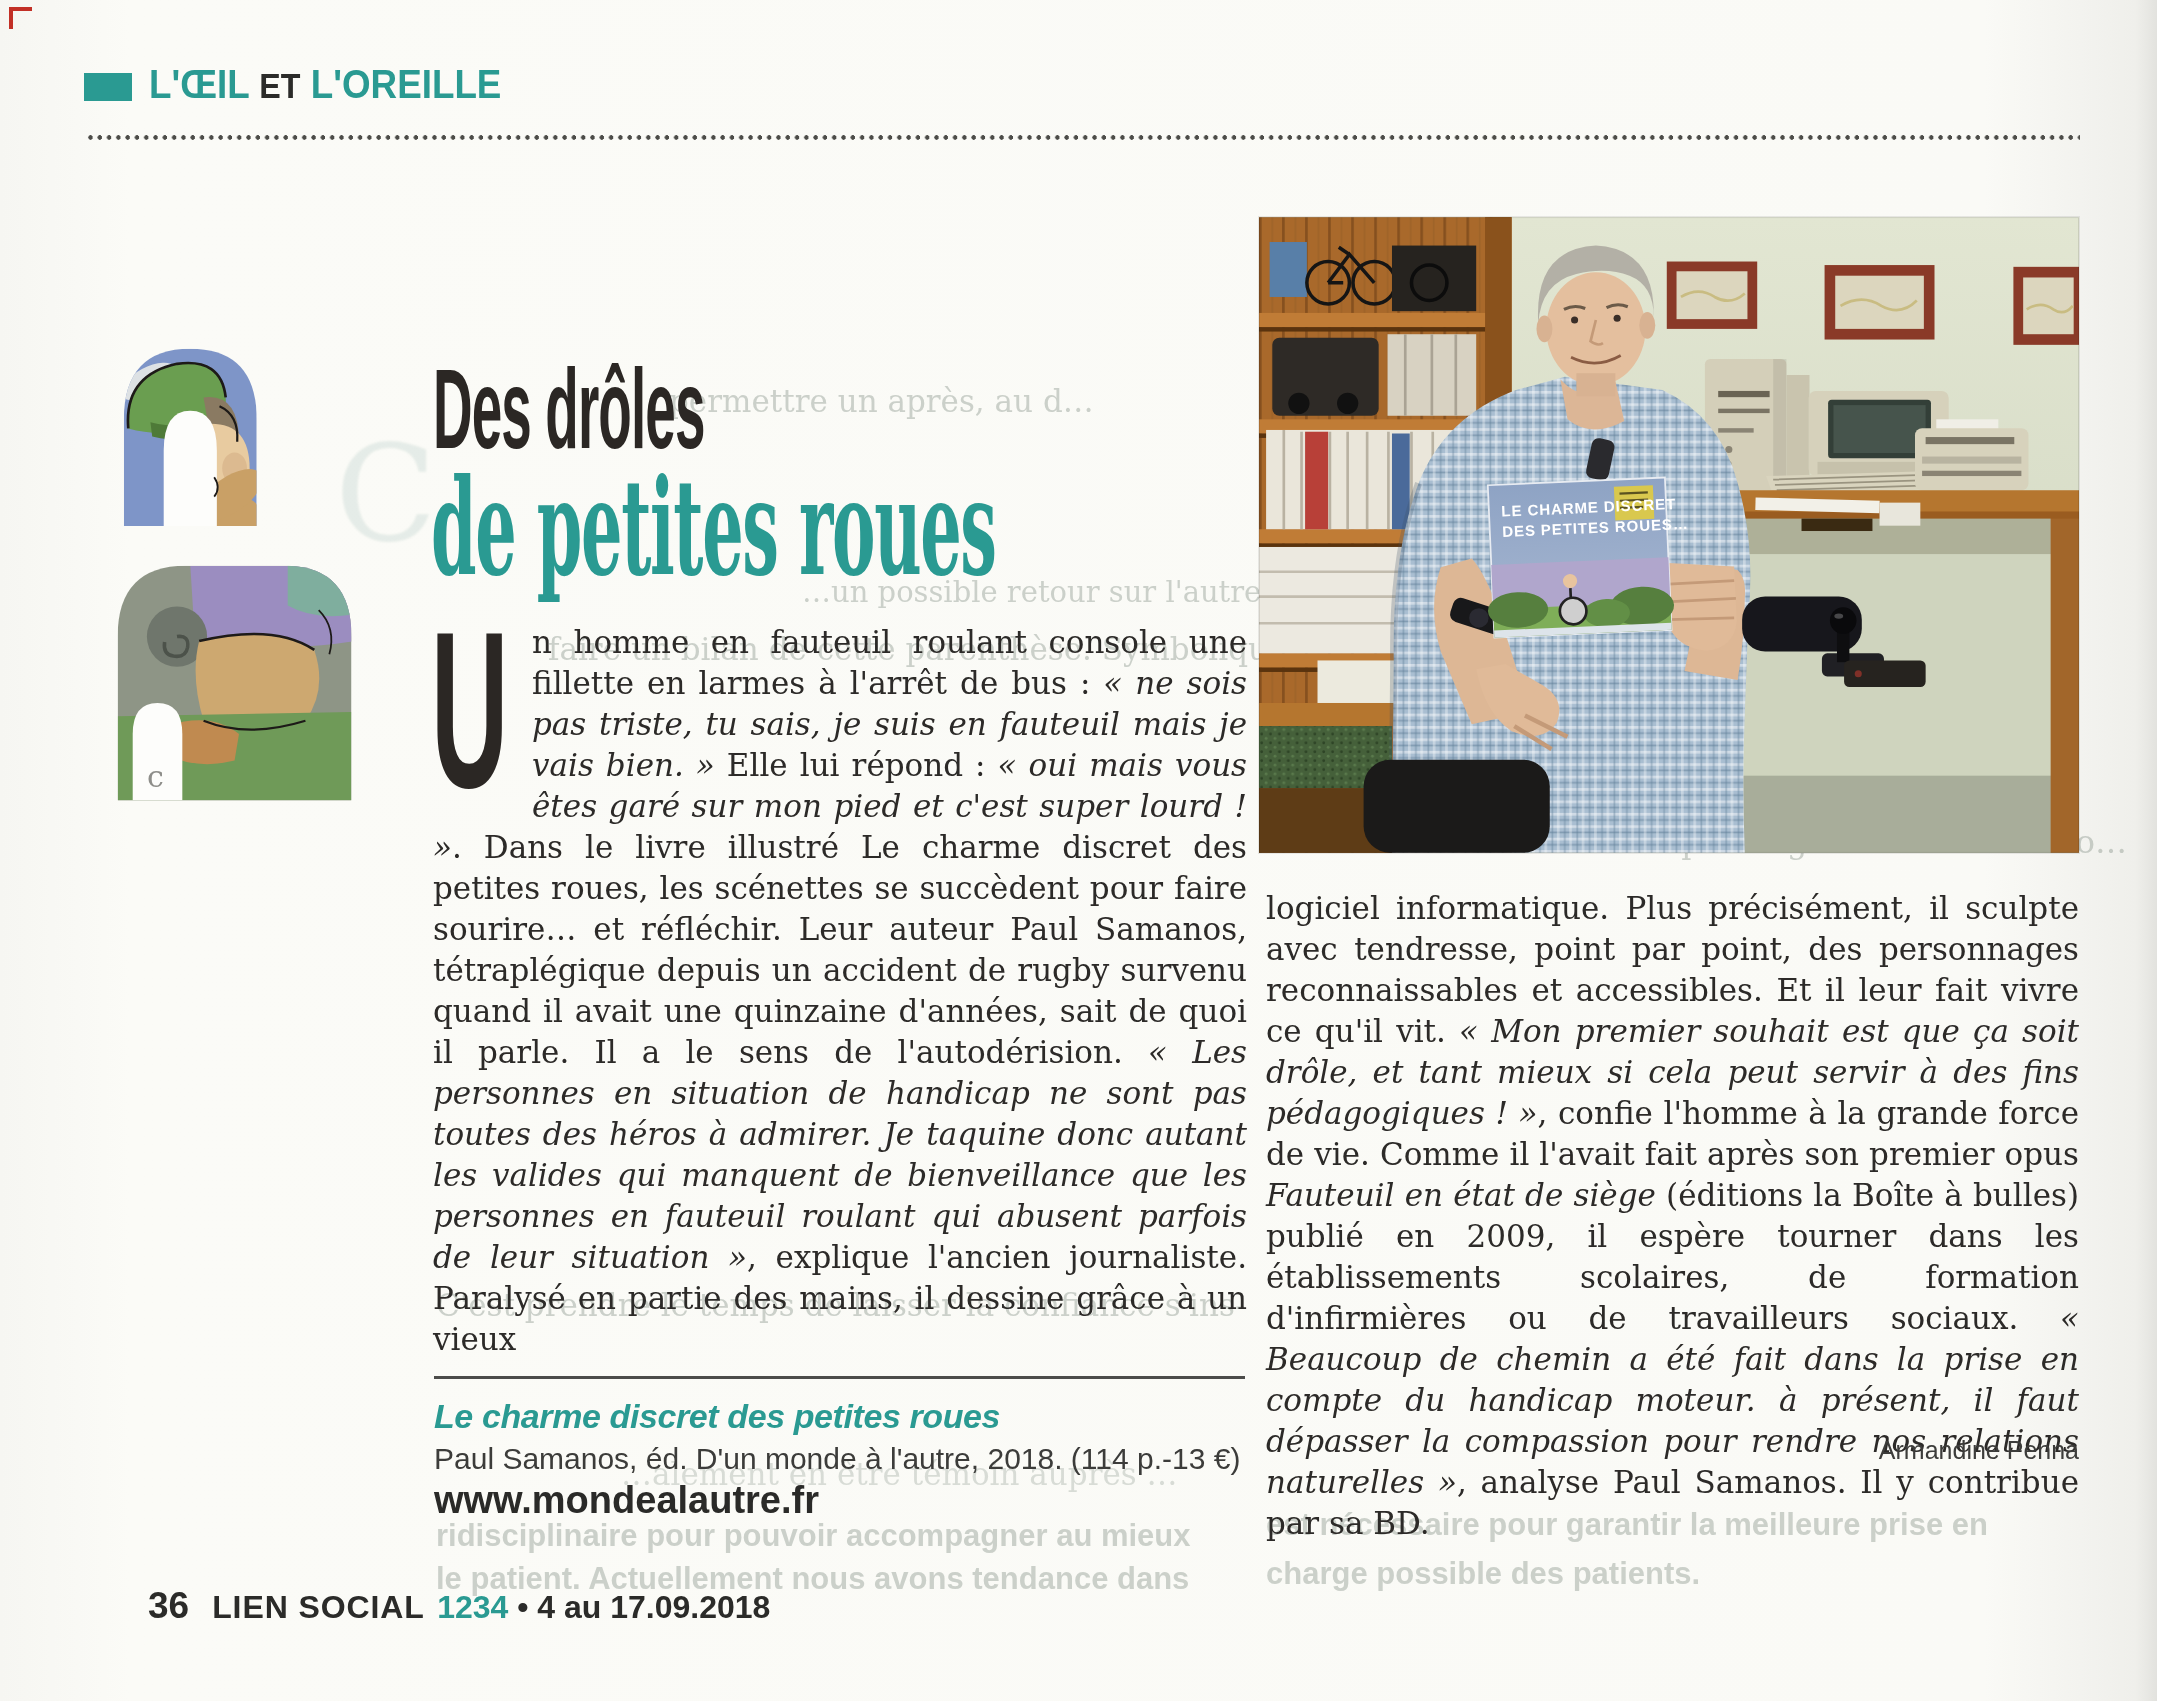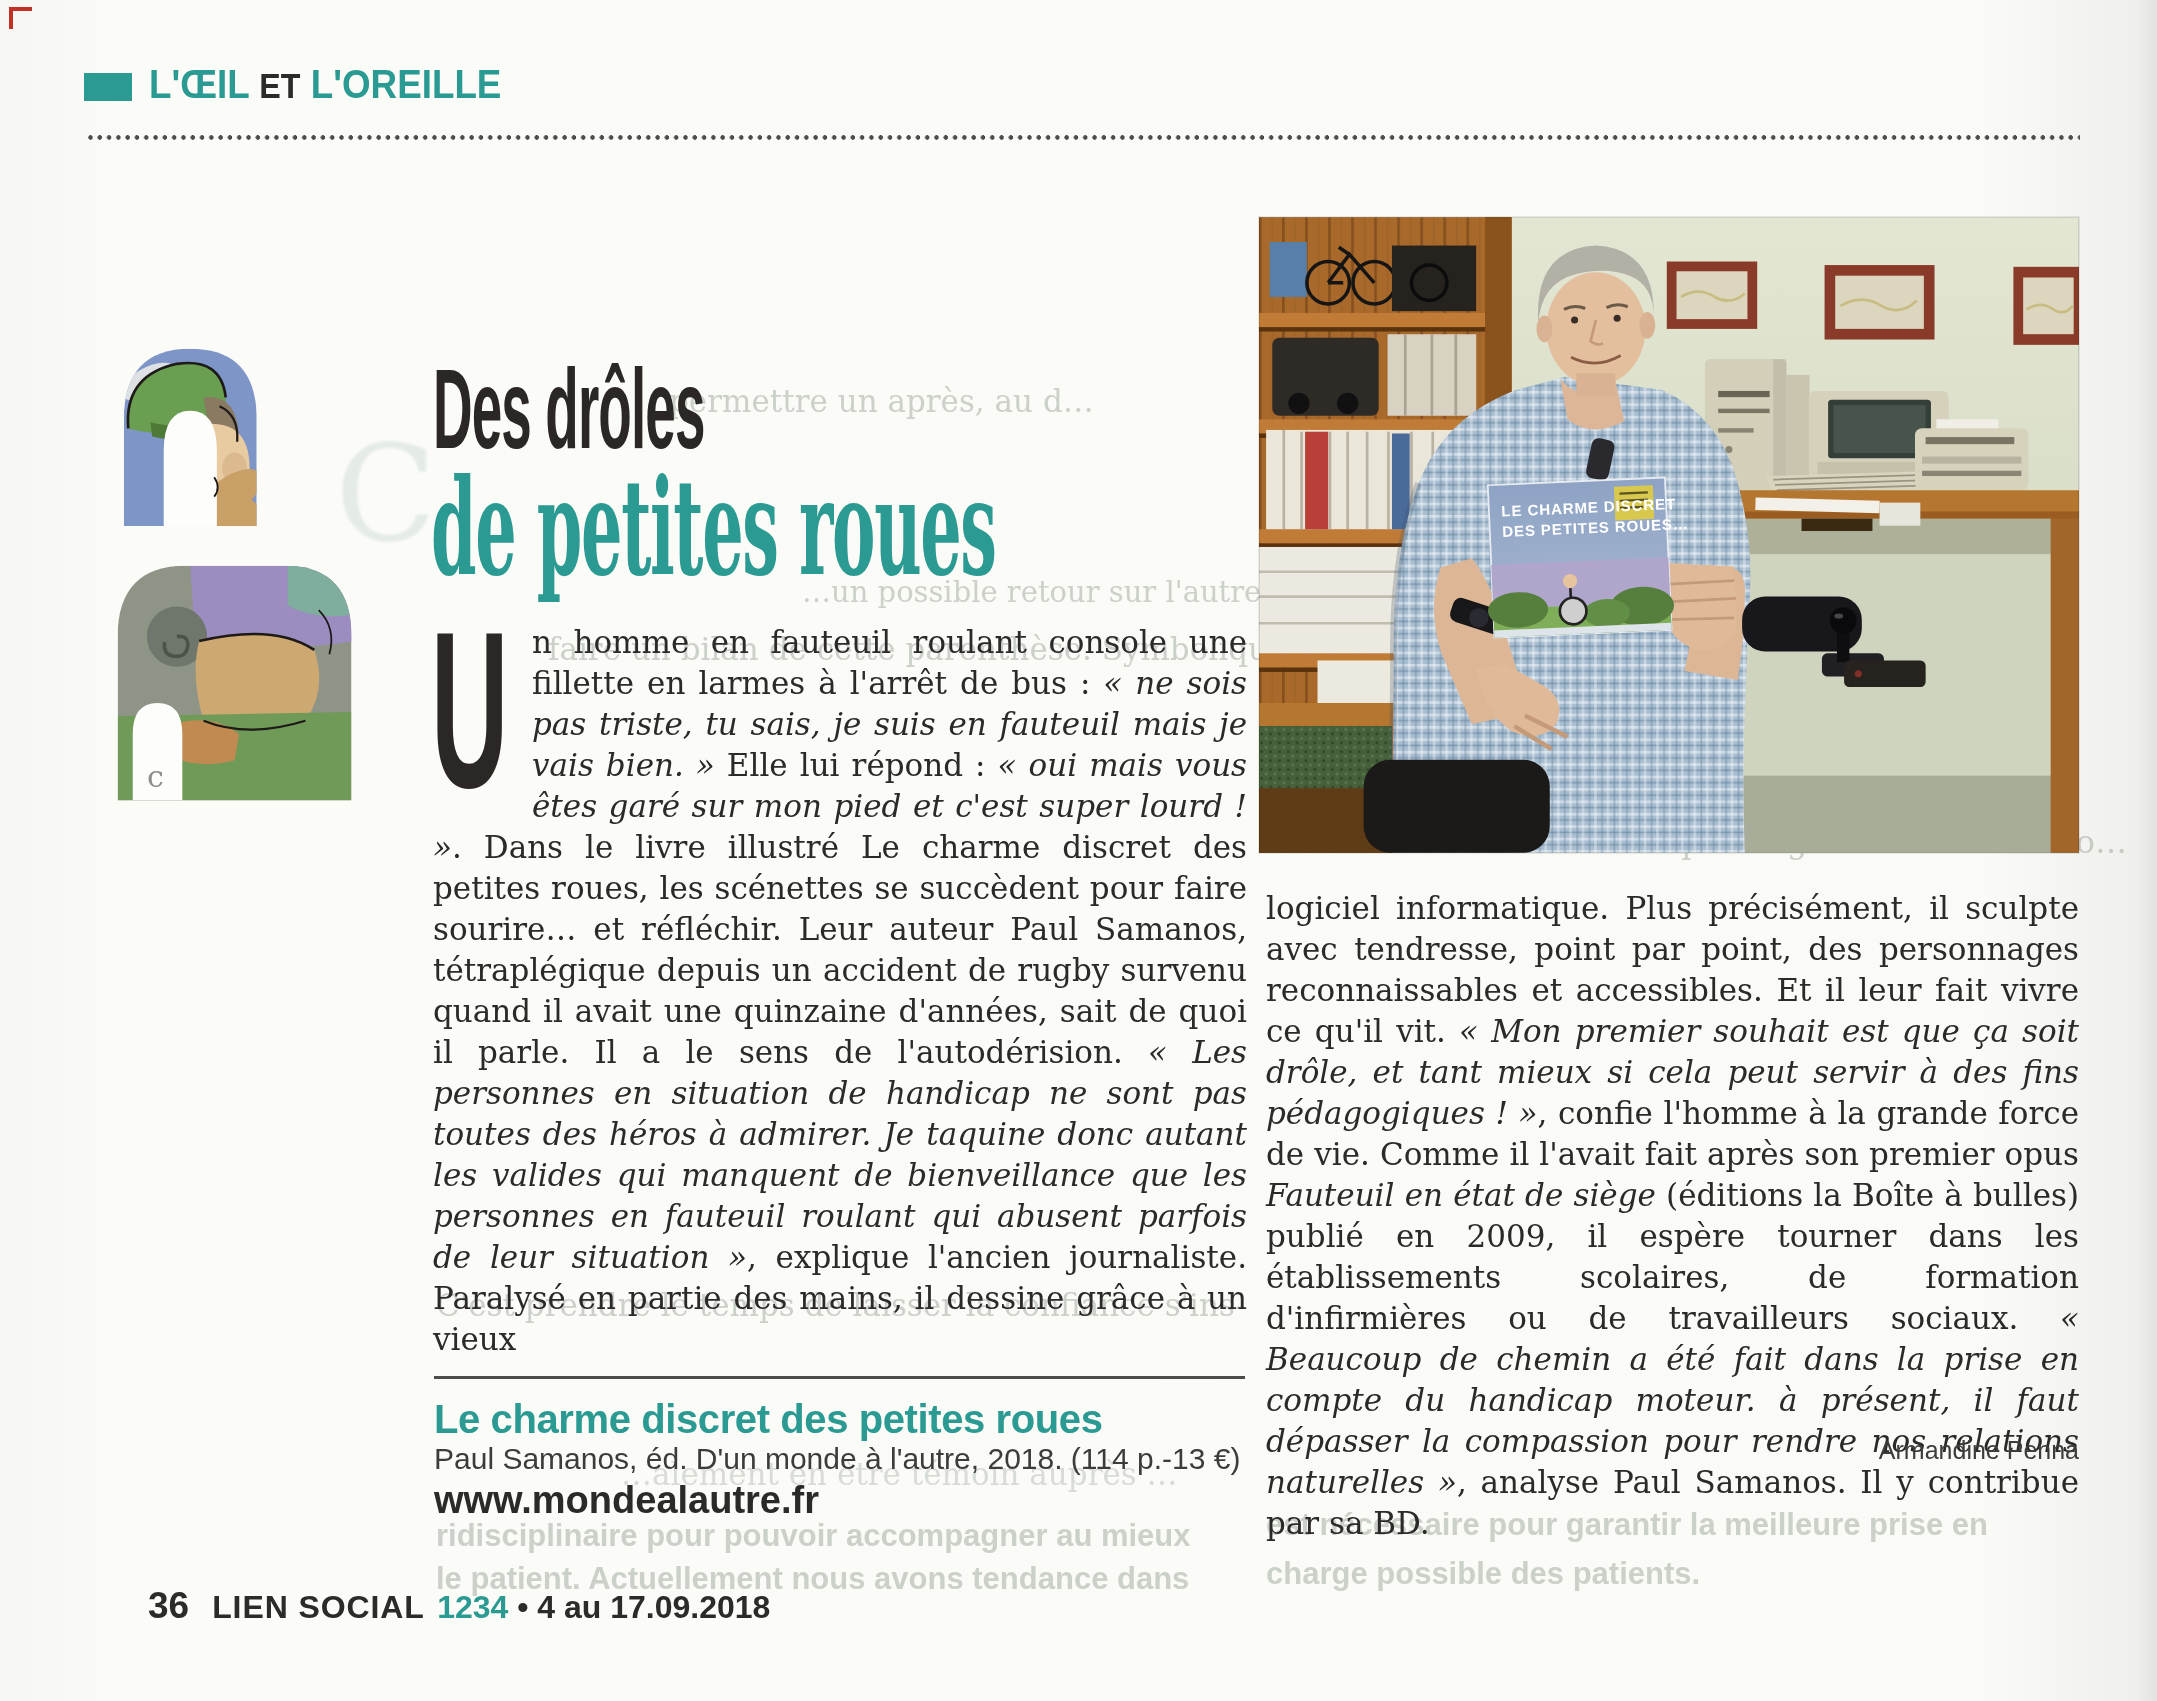--- a/index.html
+++ b/index.html
@@ -25,21 +25,21 @@
   
   .bodycol{font-family:"DejaVu Serif",serif;font-size:31px;line-height:41px;color:#2c2a28;text-align:justify;margin:0;}
   #para-left{left:433px;top:622px;width:814px;}
   #para-right{left:1266px;top:888px;width:813px;}
   .it{font-style:italic;}
   .dc-space{float:left;width:99px;height:168px;}
   #drop-cap{left:431px;top:598px;font-size:223px;line-height:1;font-weight:bold;color:#2b2724;transform:scaleX(0.48);transform-origin:left top;}
   #byline{left:1266px;top:1436px;width:813px;text-align:right;font-size:25px;color:#3d3d3b;}
   
   #book-rule{left:434px;top:1376px;width:811px;height:2.7px;background:#4c4c4a;}
-  #book-title{left:434px;top:1397px;font-size:40px;font-weight:bold;color:#2a9a92;letter-spacing:-0.4px;}
+  #book-title{left:434px;top:1397px;font-size:34px;font-weight:bold;font-style:italic;color:#2a9a92;letter-spacing:-0.4px;}
   #book-details{left:434px;top:1442px;font-size:30px;color:#3c3c3a;}
   #book-website{left:434px;top:1479px;font-size:38px;font-weight:bold;color:#2a2a28;}
   
   #footer{left:148px;top:1585px;font-size:32px;font-weight:bold;color:#2b2b29;white-space:nowrap;}
   #footer .pageno{font-size:37px;margin-right:23px;}
   #footer .mag{letter-spacing:0.9px;margin-right:12.4px;}
   #footer .issue{color:#2a9a92;margin-right:8.9px;}
   #footer .bullet{margin-right:8.9px;}
   
   #photo{left:1259px;top:217px;width:820px;height:636px;outline:0.9px solid rgba(0,0,0,0.08);}

